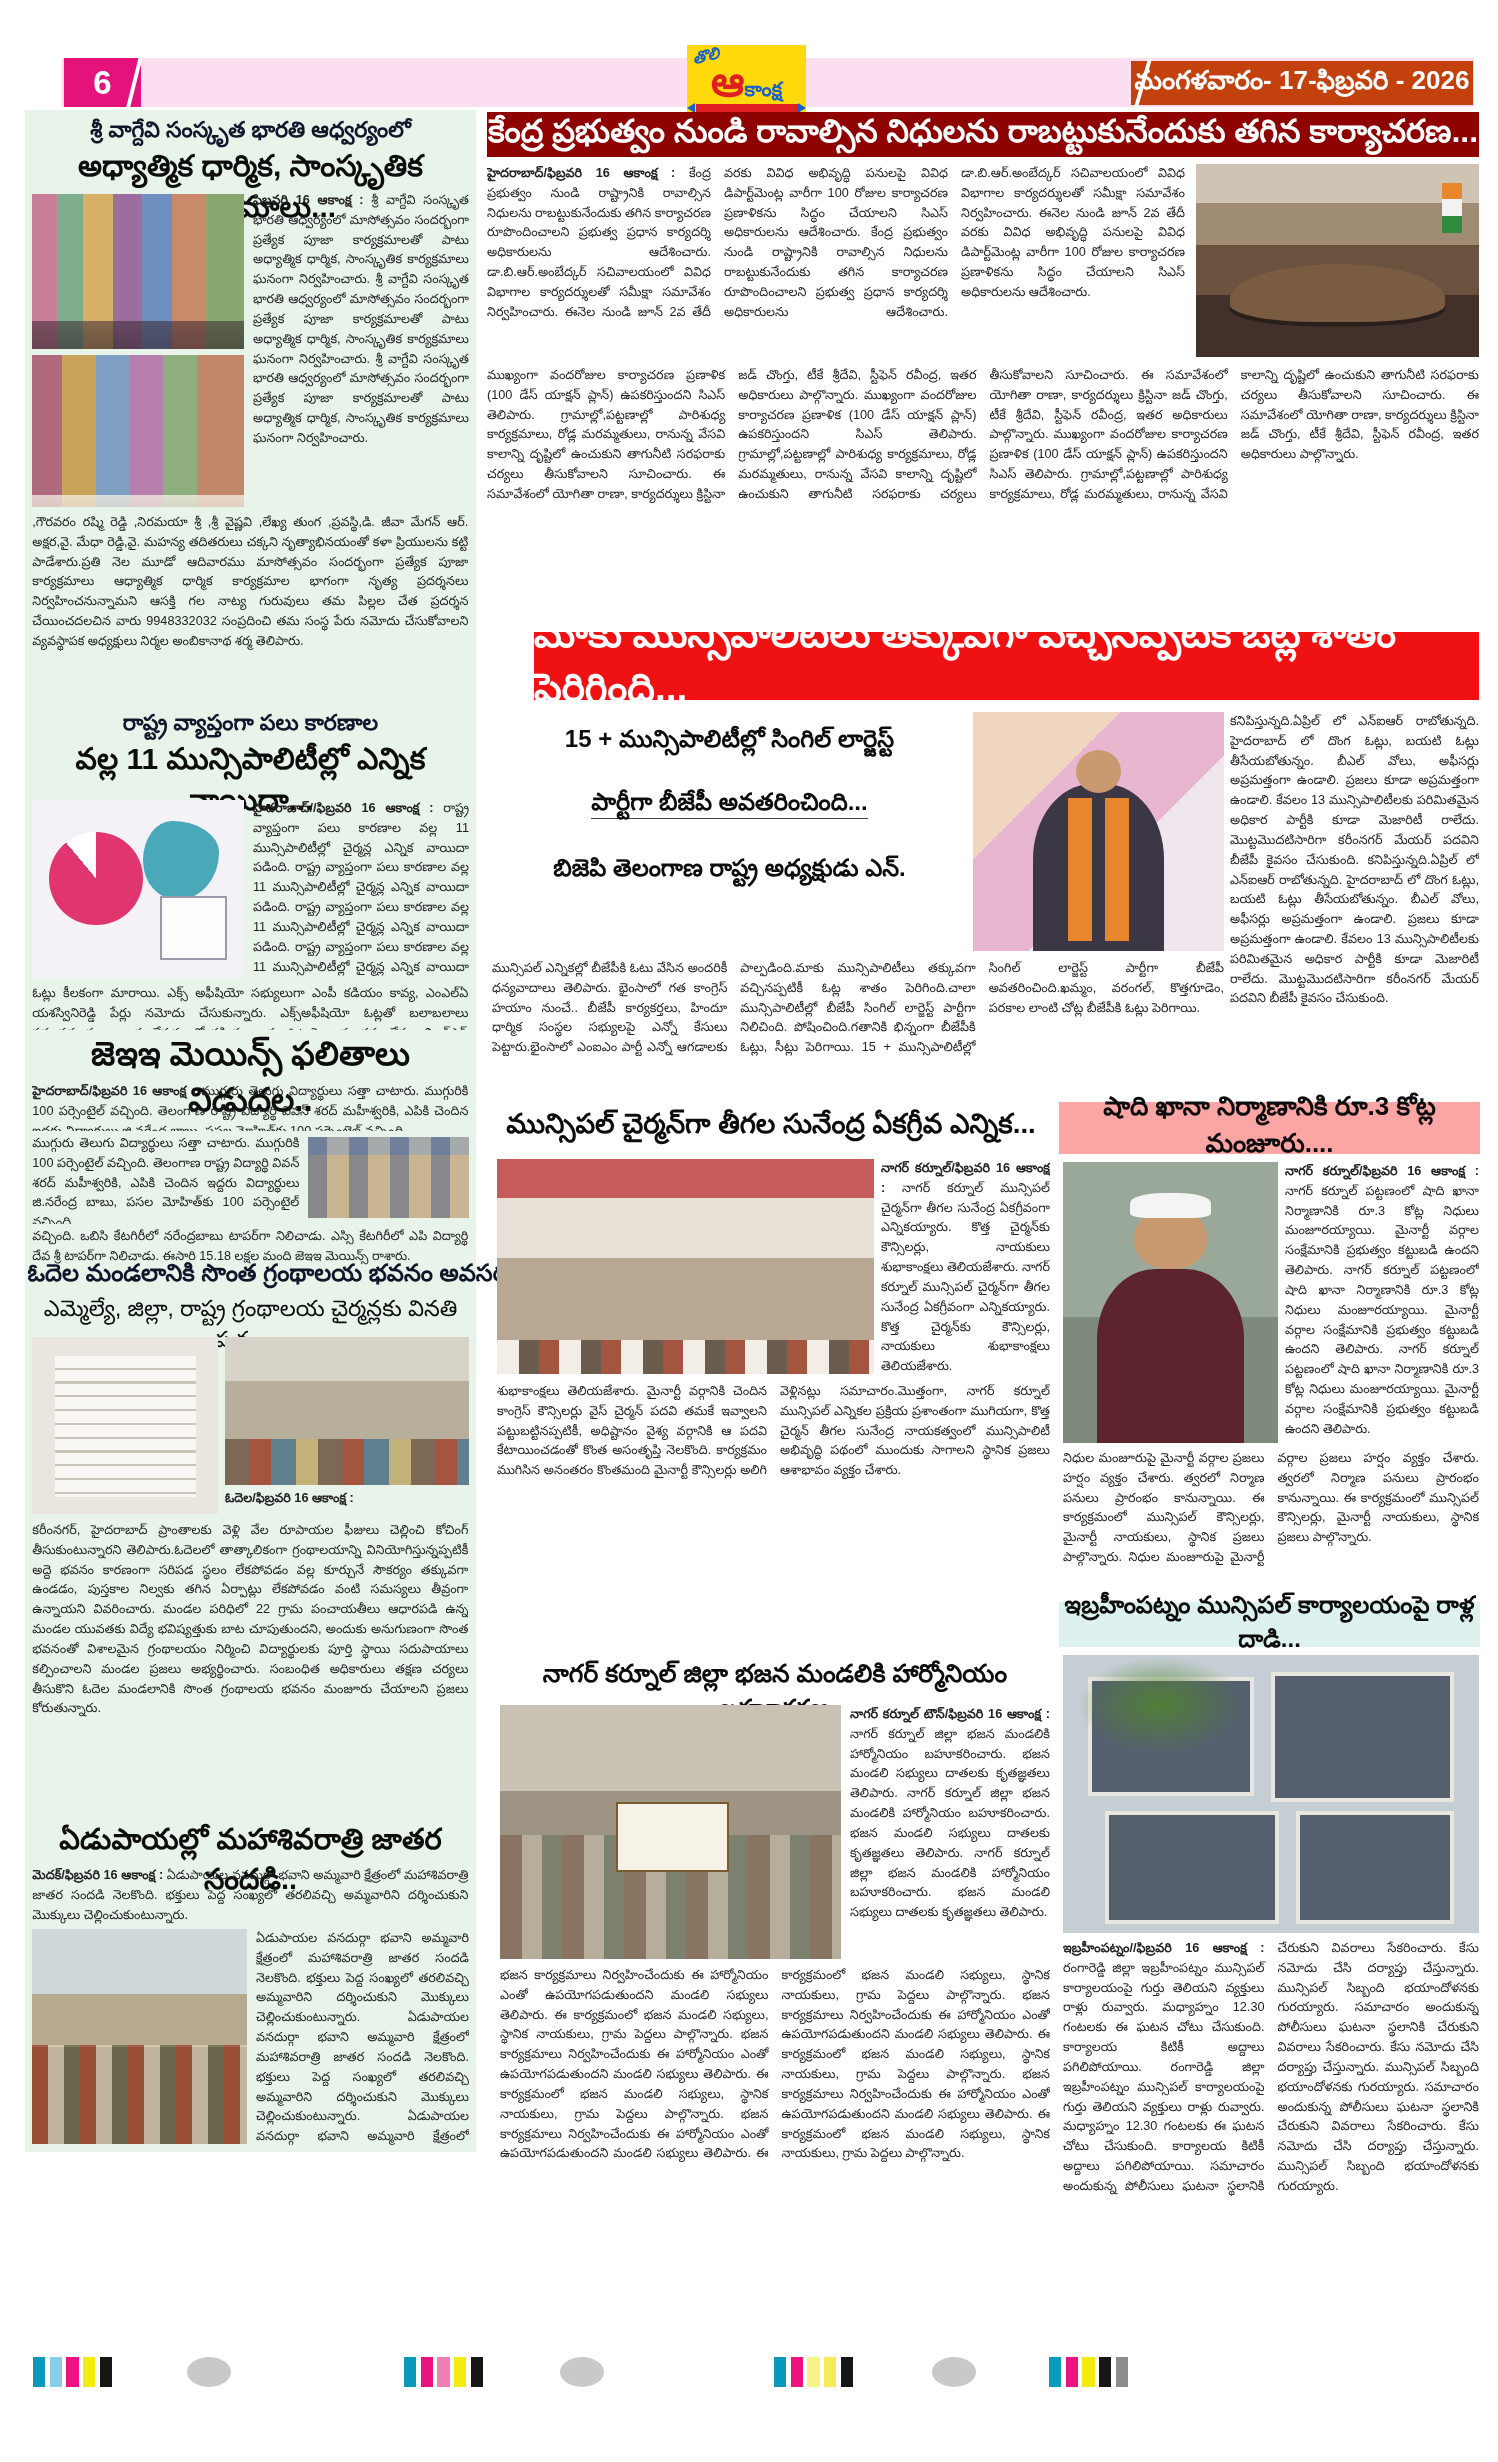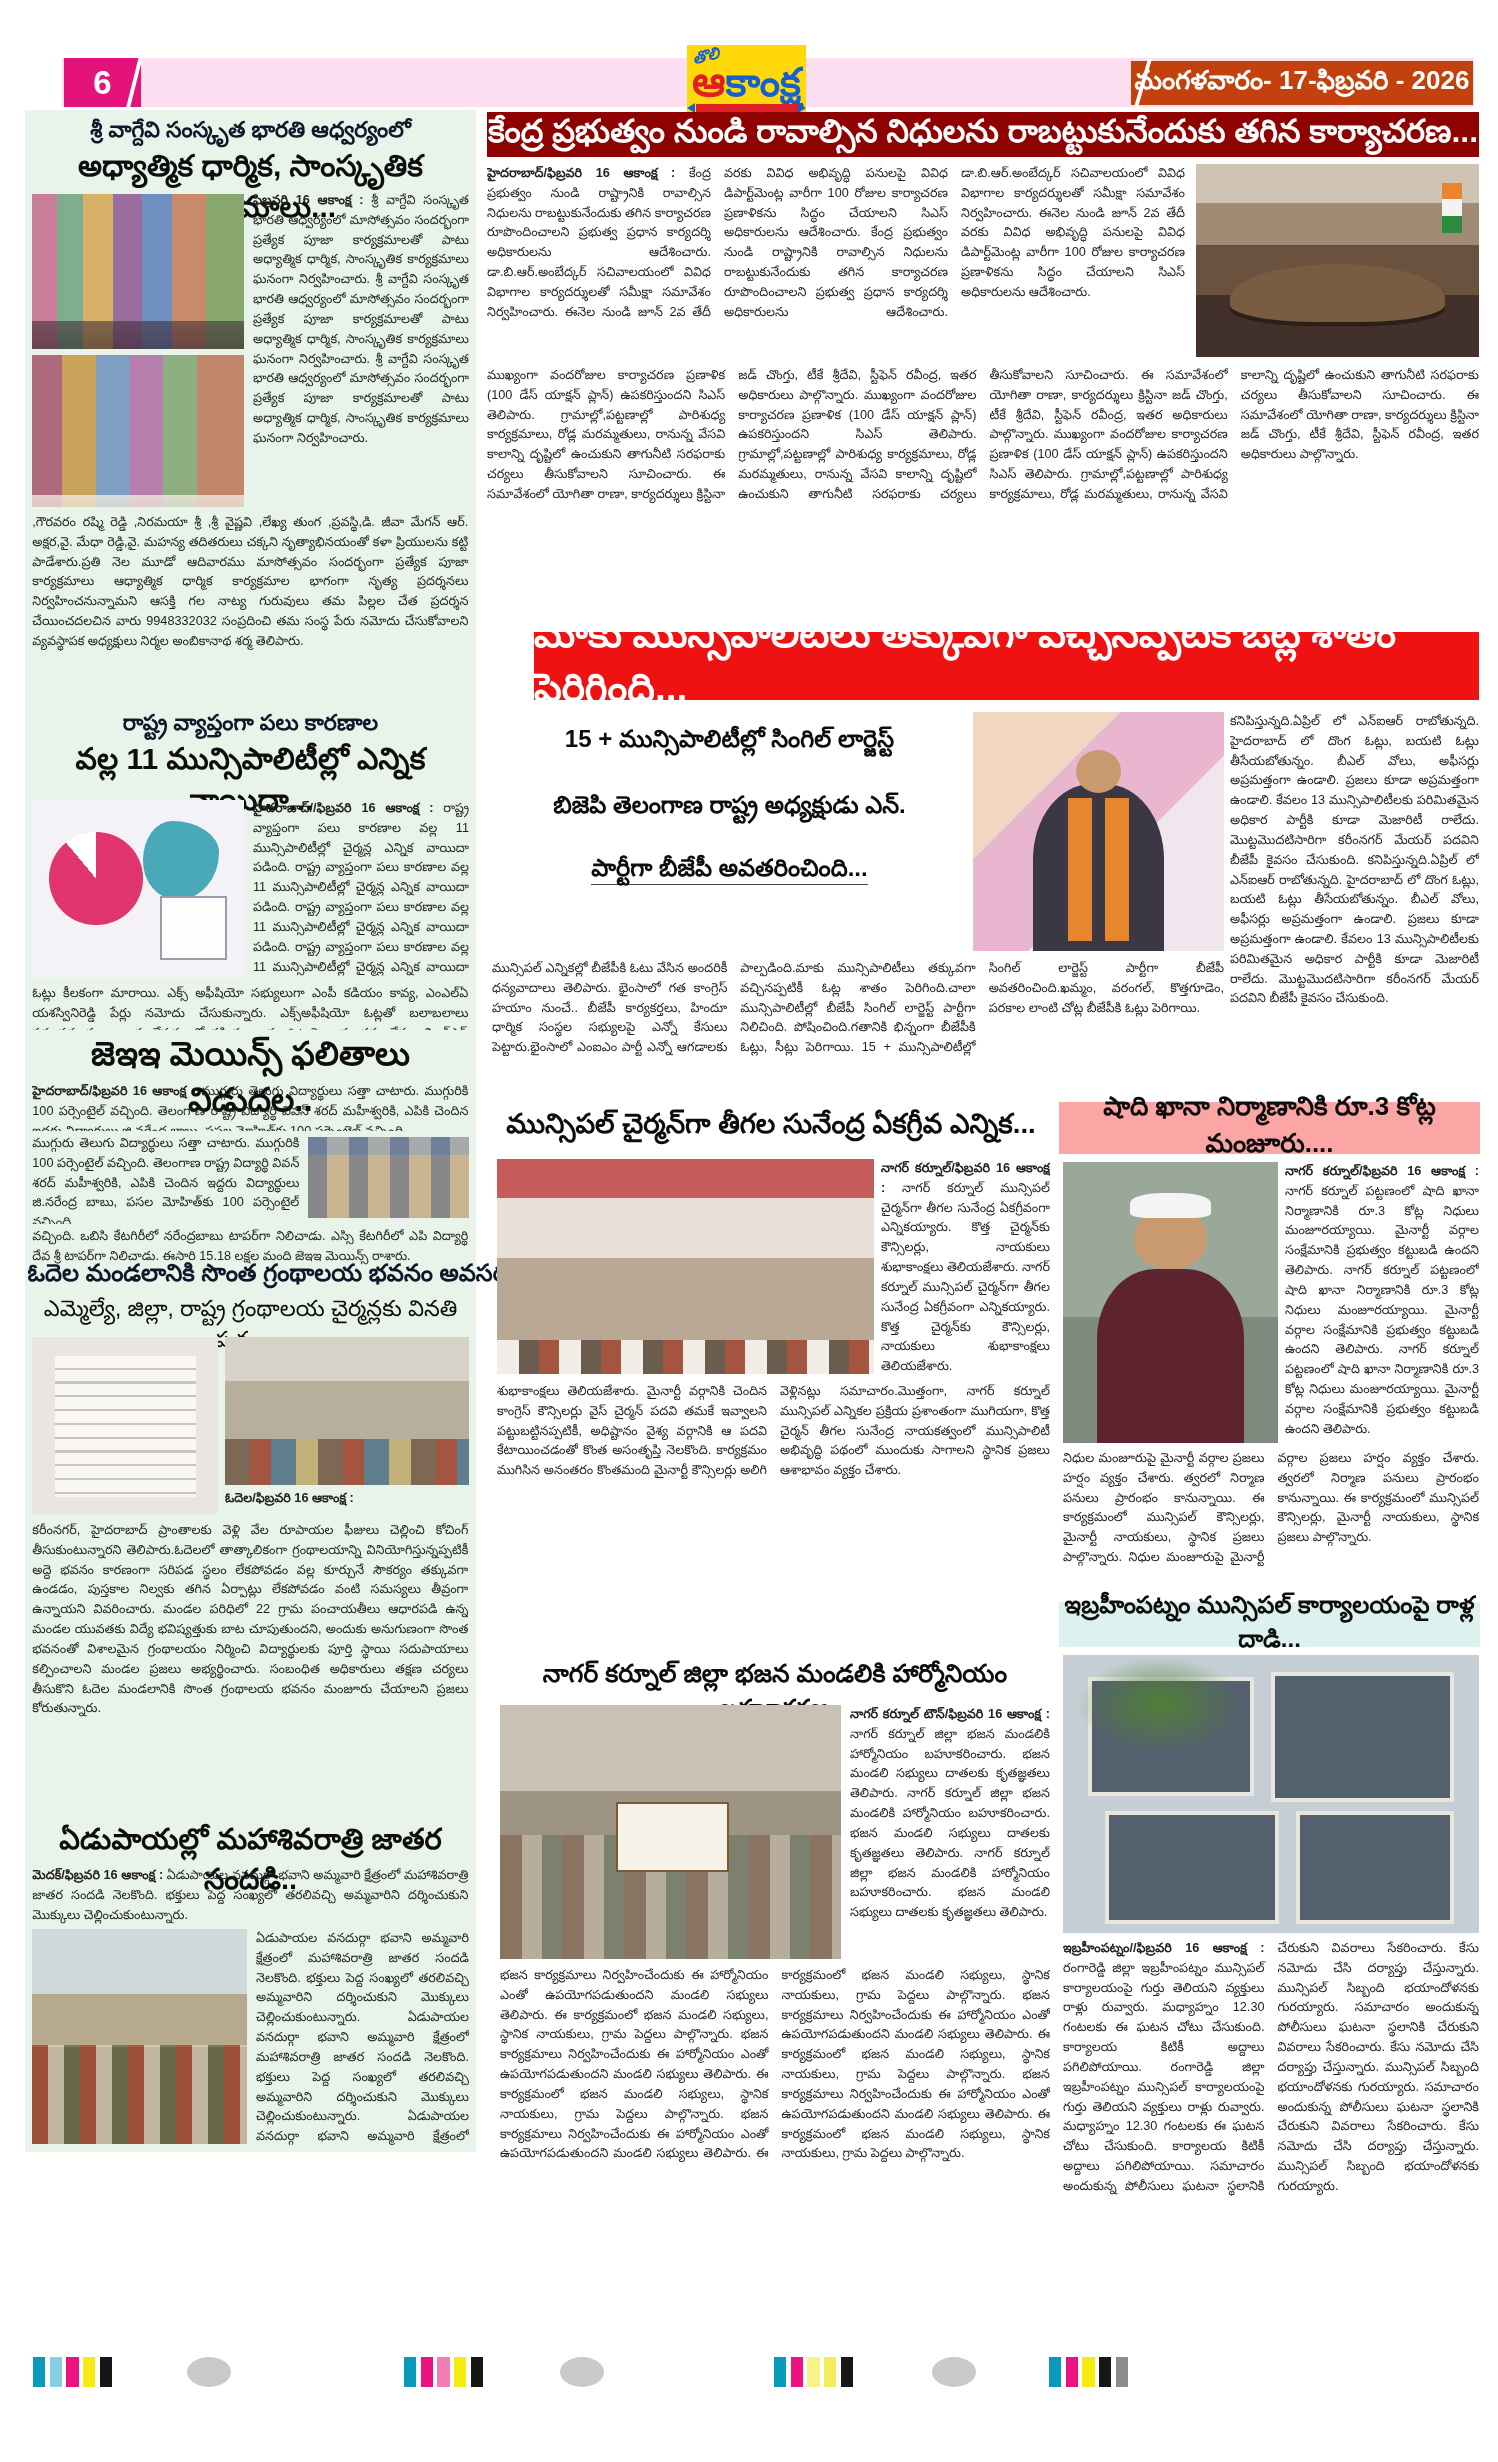--- a/index.html
+++ b/index.html
@@ -11,21 +11,21 @@
   .page-no{left:64px;top:58px;width:77px;height:49px;background:#e4127b;color:#fff;
            font-size:33px;font-weight:bold;display:flex;align-items:center;justify-content:center;}
   .page-no::after{content:"";position:absolute;right:5.8px;top:-1.5px;width:3.6px;height:54px;
            background:#fff;transform:skewX(-14deg);}
   .masthead{left:687px;top:45px;width:119px;height:73px;background:#ffd90a;
             display:flex;flex-direction:column;align-items:center;justify-content:center;}
   .mast-top{position:absolute;left:5.8px;top:1.5px;color:#1560d0;font-size:16px;font-weight:bold;
             transform:rotate(-14deg);font-style:italic;}
   .mast-main{line-height:1;margin-top:10px;white-space:nowrap;}
   .mast-red{color:#e02020;font-size:42px;font-weight:bold;}
-  .mast-blue{color:#1560d0;font-size:40px;font-weight:bold;}
+  .mast-blue{color:#1560d0;font-size:20px;font-weight:bold;}
   .mast-bar{position:relative;margin-top:1.5px;width:102px;height:8px;background:#e02020;}
   .mast-bar::before,.mast-bar::after{content:"";position:absolute;top:-1.5px;width:0;height:0;
       border-top:5px solid transparent;border-bottom:5px solid transparent;}
   .mast-bar::before{left:-8.7px;border-right:8.7px solid #1560d0;}
   .mast-bar::after{right:-8.7px;border-left:8.7px solid #1560d0;}
   .date-banner{left:1131px;top:61px;width:342px;height:44px;background:#c2410c;color:#fff;
                font-size:26px;font-weight:bold;display:flex;align-items:center;justify-content:center;}
   .date-banner::before{content:"";position:absolute;left:10px;top:-2.2px;width:4.4px;height:48px;
                background:#fff;transform:skewX(-16deg);}
   
@@ -186,22 +186,22 @@
     <span class="dl">హైదరాబాద్/ఫిబ్రవరి 16 ఆకాంక్ష :</span>
     <span>కేంద్ర ప్రభుత్వం నుండి రాష్ట్రానికి రావాల్సిన నిధులను రాబట్టుకునేందుకు తగిన కార్యాచరణ రూపొందించాలని ప్రభుత్వ ప్రధాన కార్యదర్శి అధికారులను ఆదేశించారు. డా.బి.ఆర్.అంబేద్కర్ సచివాలయంలో వివిధ విభాగాల కార్యదర్శులతో సమీక్షా సమావేశం నిర్వహించారు. ఈనెల నుండి జూన్ 2వ తేదీ వరకు వివిధ అభివృద్ధి పనులపై వివిధ డిపార్ట్‌మెంట్ల వారీగా 100 రోజుల కార్యాచరణ ప్రణాళికను సిద్ధం చేయాలని సిఎస్ అధికారులను ఆదేశించారు. కేంద్ర ప్రభుత్వం నుండి రాష్ట్రానికి రావాల్సిన నిధులను రాబట్టుకునేందుకు తగిన కార్యాచరణ రూపొందించాలని ప్రభుత్వ ప్రధాన కార్యదర్శి అధికారులను ఆదేశించారు. డా.బి.ఆర్.అంబేద్కర్ సచివాలయంలో వివిధ విభాగాల కార్యదర్శులతో సమీక్షా సమావేశం నిర్వహించారు. ఈనెల నుండి జూన్ 2వ తేదీ వరకు వివిధ అభివృద్ధి పనులపై వివిధ డిపార్ట్‌మెంట్ల వారీగా 100 రోజుల కార్యాచరణ ప్రణాళికను సిద్ధం చేయాలని సిఎస్ అధికారులను ఆదేశించారు. </span>
   </div>
   <div class="abs body cols4" style="left:487px;top:366px;width:992px;height:218px;">
     <span>ముఖ్యంగా వందరోజుల కార్యాచరణ ప్రణాళిక (100 డేస్ యాక్షన్ ప్లాన్) ఉపకరిస్తుందని సిఎస్ తెలిపారు. గ్రామాల్లో,పట్టణాల్లో పారిశుధ్య కార్యక్రమాలు, రోడ్ల మరమ్మతులు, రానున్న వేసవి కాలాన్ని దృష్టిలో ఉంచుకుని తాగునీటి సరఫరాకు చర్యలు తీసుకోవాలని సూచించారు. ఈ సమావేశంలో యోగితా రాణా, కార్యదర్శులు క్రిస్టినా జడ్ చొంగ్తు, టీకే శ్రీదేవి, స్టీఫెన్ రవీంద్ర, ఇతర అధికారులు పాల్గొన్నారు. ముఖ్యంగా వందరోజుల కార్యాచరణ ప్రణాళిక (100 డేస్ యాక్షన్ ప్లాన్) ఉపకరిస్తుందని సిఎస్ తెలిపారు. గ్రామాల్లో,పట్టణాల్లో పారిశుధ్య కార్యక్రమాలు, రోడ్ల మరమ్మతులు, రానున్న వేసవి కాలాన్ని దృష్టిలో ఉంచుకుని తాగునీటి సరఫరాకు చర్యలు తీసుకోవాలని సూచించారు. ఈ సమావేశంలో యోగితా రాణా, కార్యదర్శులు క్రిస్టినా జడ్ చొంగ్తు, టీకే శ్రీదేవి, స్టీఫెన్ రవీంద్ర, ఇతర అధికారులు పాల్గొన్నారు. ముఖ్యంగా వందరోజుల కార్యాచరణ ప్రణాళిక (100 డేస్ యాక్షన్ ప్లాన్) ఉపకరిస్తుందని సిఎస్ తెలిపారు. గ్రామాల్లో,పట్టణాల్లో పారిశుధ్య కార్యక్రమాలు, రోడ్ల మరమ్మతులు, రానున్న వేసవి కాలాన్ని దృష్టిలో ఉంచుకుని తాగునీటి సరఫరాకు చర్యలు తీసుకోవాలని సూచించారు. ఈ సమావేశంలో యోగితా రాణా, కార్యదర్శులు క్రిస్టినా జడ్ చొంగ్తు, టీకే శ్రీదేవి, స్టీఫెన్ రవీంద్ర, ఇతర అధికారులు పాల్గొన్నారు. </span>
   </div>
 
   <div class="abs red-banner">మాకు మున్సిపాలిటీలు తక్కువగా వచ్చినప్పటికీ ఓట్ల శాతం పెరిగింది...</div>
   <div class="abs" style="left:492px;top:719px;width:475px;height:233px;text-align:center;">
     <div class="h" style="font-size:24px;margin-top:5.8px;">15 + మున్సిపాలిటీల్లో సింగిల్ లార్జెస్ట్</div>
+    <div class="h" style="font-size:24px;margin-top:29px;"><span class="u">పార్టీగా బీజేపీ అవతరించింది...</span></div>
     <div class="h" style="font-size:24px;margin-top:32px;">బిజెపి తెలంగాణ రాష్ట్ర అధ్యక్షుడు ఎన్.</div>
-    <div class="h" style="font-size:24px;margin-top:29px;"><span class="u">పార్టీగా బీజేపీ అవతరించింది...</span></div>
   </div>
   <div class="abs photo ph-bjp" style="left:973px;top:712px;width:251px;height:239px;">
     <span class="man"></span>
     <span class="face"></span>
     <span class="scarf"></span>
   </div>
   <div class="abs body" style="left:1230px;top:712px;width:249px;height:377px;">కనిపిస్తున్నది.ఏప్రిల్ లో ఎన్ఐఆర్ రాబోతున్నది. హైదరాబాద్ లో దొంగ ఓట్లు, బయటి ఓట్లు తీసేయబోతున్నం. బీఎల్ వోలు, అఫీసర్లు అప్రమత్తంగా ఉండాలి. ప్రజలు కూడా అప్రమత్తంగా ఉండాలి. కేవలం 13 మున్సిపాలిటీలకు పరిమితమైన అధికార పార్టీకి కూడా మెజారిటీ రాలేదు. మొట్టమొదటిసారిగా కరీంనగర్ మేయర్ పదవిని బీజేపీ కైవసం చేసుకుంది. కనిపిస్తున్నది.ఏప్రిల్ లో ఎన్ఐఆర్ రాబోతున్నది. హైదరాబాద్ లో దొంగ ఓట్లు, బయటి ఓట్లు తీసేయబోతున్నం. బీఎల్ వోలు, అఫీసర్లు అప్రమత్తంగా ఉండాలి. ప్రజలు కూడా అప్రమత్తంగా ఉండాలి. కేవలం 13 మున్సిపాలిటీలకు పరిమితమైన అధికార పార్టీకి కూడా మెజారిటీ రాలేదు. మొట్టమొదటిసారిగా కరీంనగర్ మేయర్ పదవిని బీజేపీ కైవసం చేసుకుంది. </div>
   <div class="abs body cols3" style="left:492px;top:959px;width:732px;height:132px;">
     <span>మున్సిపల్ ఎన్నికల్లో బీజేపీకి ఓటు వేసిన అందరికీ ధన్యవాదాలు తెలిపారు. భైంసాలో గత కాంగ్రెస్ హయాం నుంచే.. బీజేపీ కార్యకర్తలు, హిందూ ధార్మిక సంస్థల సభ్యులపై ఎన్నో కేసులు పెట్టారు.భైంసాలో ఎంఐఎం పార్టీ ఎన్నో ఆగడాలకు పాల్పడింది.మాకు మున్సిపాలిటీలు తక్కువగా వచ్చినప్పటికీ ఓట్ల శాతం పెరిగింది.చాలా మున్సిపాలిటీల్లో బీజేపీ సింగిల్ లార్జెస్ట్ పార్టీగా నిలిచింది. </span>
     <span>పోషించింది.గతానికి భిన్నంగా బీజేపీకి ఓట్లు, సీట్లు పెరిగాయి. 15 + మున్సిపాలిటీల్లో సింగిల్ లార్జెస్ట్ పార్టీగా బీజేపీ అవతరించింది.ఖమ్మం, వరంగల్, కొత్తగూడెం, పరకాల లాంటి చోట్ల బీజేపీకి ఓట్లు పెరిగాయి. </span>

